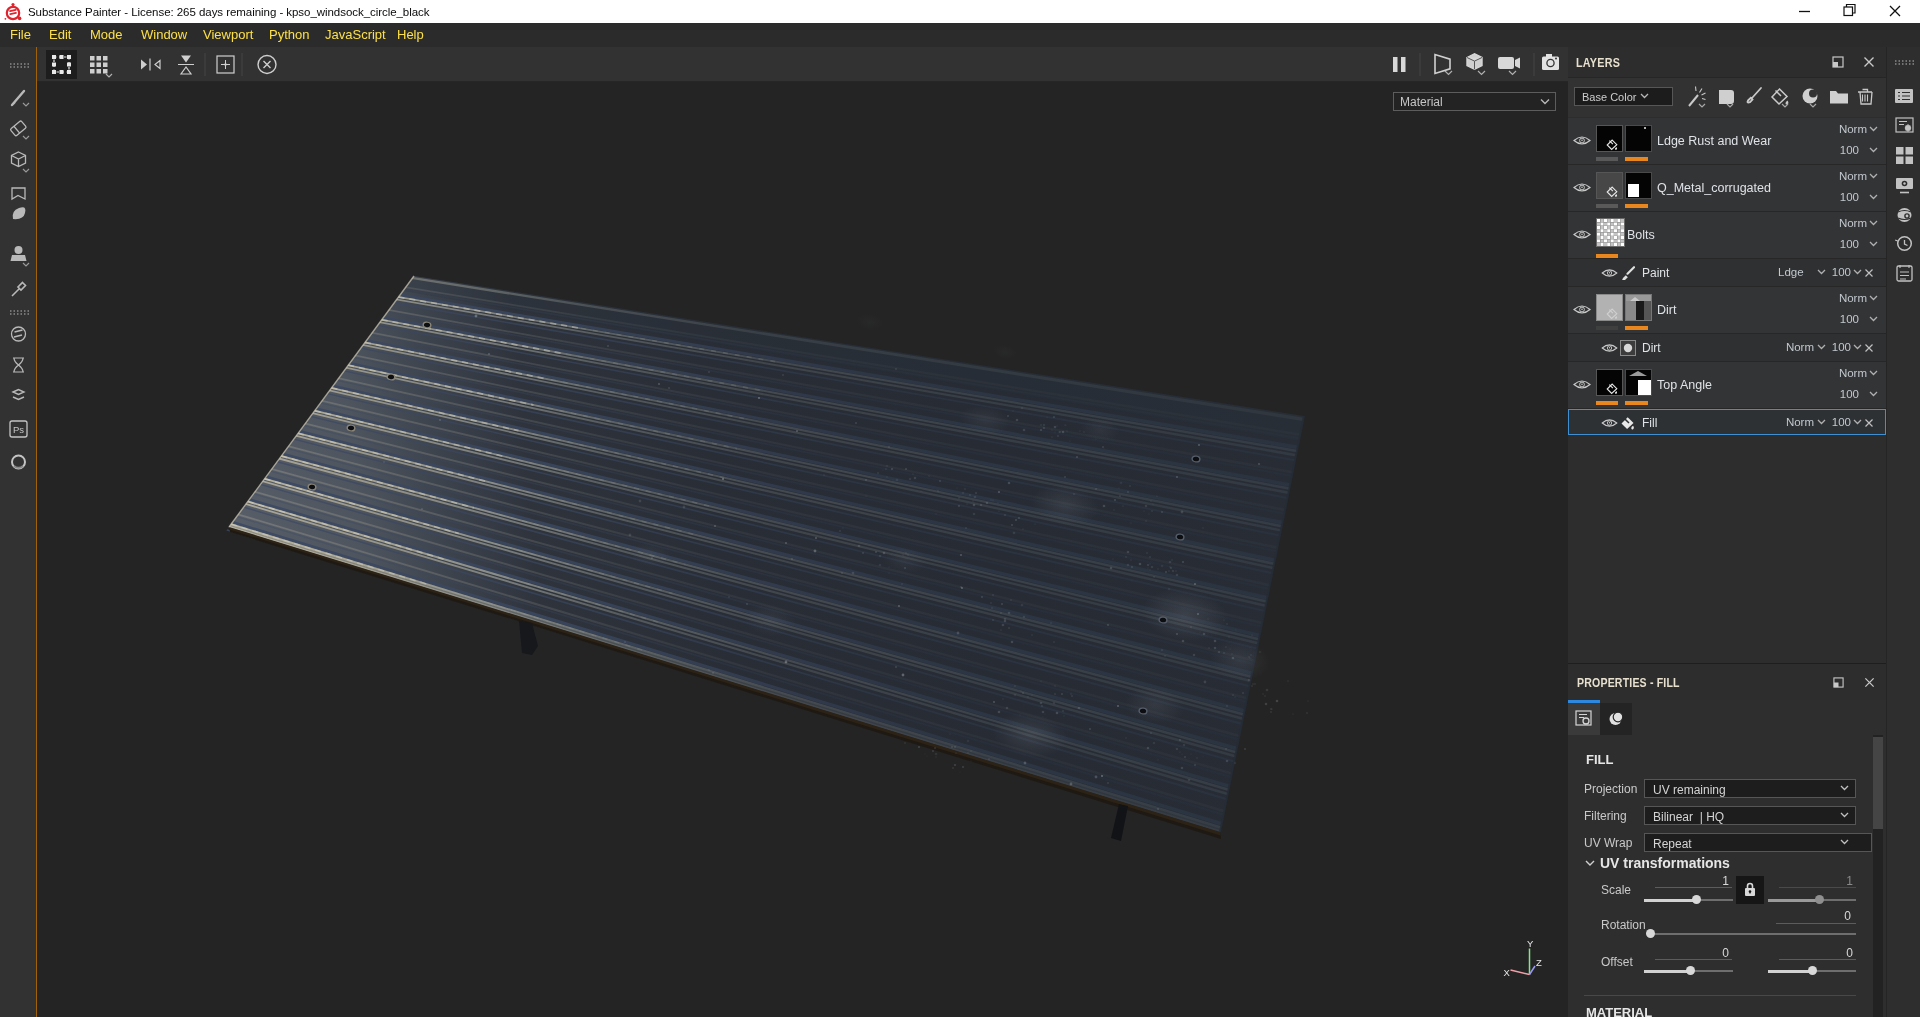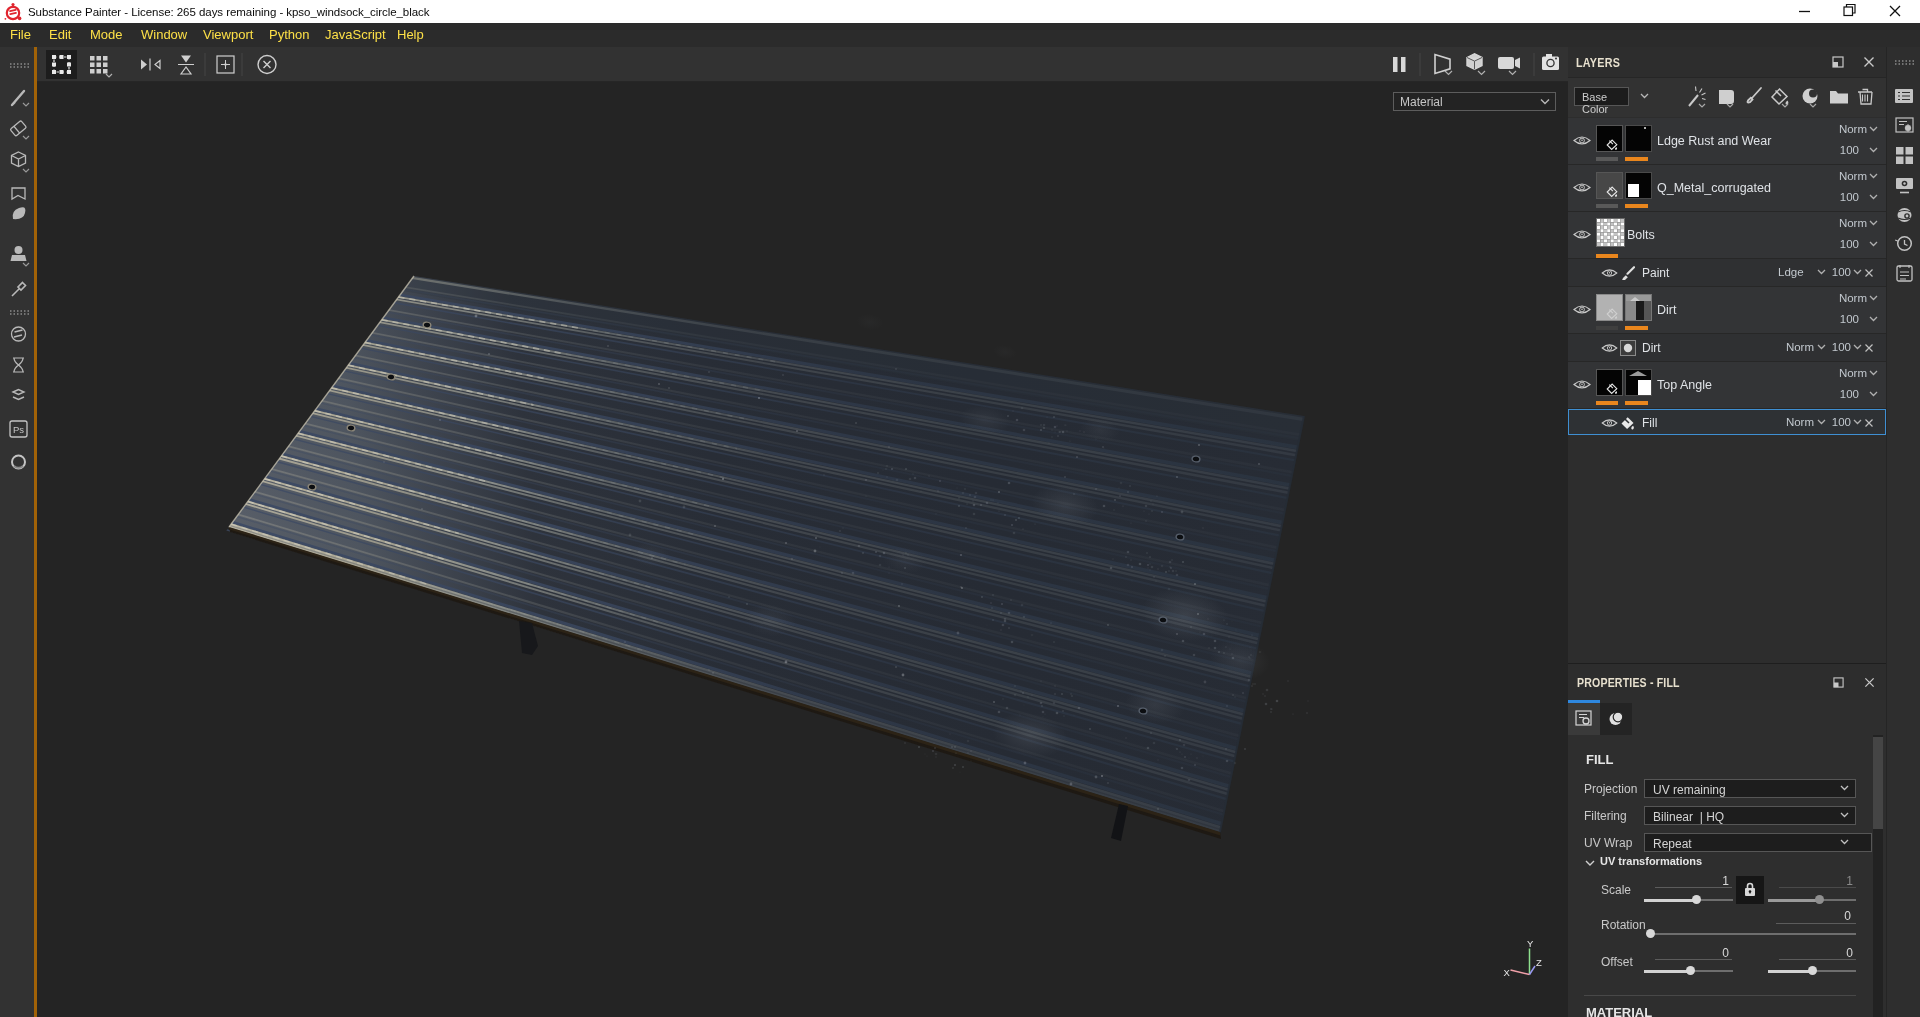--- a/index.html
+++ b/index.html
@@ -3,21 +3,21 @@
 <meta charset="utf-8">
 <style>
 *{margin:0;padding:0;box-sizing:border-box}
 html,body{width:1920px;height:1017px;overflow:hidden;background:#242424;font-family:"Liberation Sans",sans-serif;-webkit-font-smoothing:antialiased}
 .abs{position:absolute}
 #titlebar{position:absolute;left:0;top:0;width:1920px;height:23px;background:#ffffff;color:#000}
 #titletext{position:absolute;left:28px;top:4.5px;font-size:11.5px;line-height:14px;color:#0a0a0a;letter-spacing:-0.05px}
 #menubar{position:absolute;left:0;top:23px;width:1920px;height:24px;background:#2b2b2b}
 #menubar span{position:absolute;top:4px;font-size:13px;color:#fde047}
 #toolbar{position:absolute;left:37px;top:47px;width:1531px;height:35px;background:#323232;border-bottom:1px solid #262626}
-#sidebar{position:absolute;left:0;top:47px;width:37px;height:970px;background:#323232;border-right:3px solid #a16207}
+#sidebar{position:absolute;left:0;top:47px;width:37px;height:970px;background:#323232;border-right:1px solid #a16207}
 #viewport{position:absolute;left:37px;top:83px;width:1530px;height:934px;background:#242424}
 #rpanel{position:absolute;left:1568px;top:47px;width:318px;height:970px;background:#2d2d2d}
 #rstrip{position:absolute;left:1886px;top:47px;width:34px;height:970px;background:#2e2e2e;border-left:1px solid #252525}
 .lrow{position:absolute;left:0;width:318px;background:#333436;border-bottom:1px solid #272727}
 .srow{position:absolute;left:0;width:318px;background:#2f3032;border-bottom:1px solid #272727}
 .lname{position:absolute;font-size:12.5px;color:#dfe2e6}
 .norm{position:absolute;font-size:11.5px;color:#c2c8ce}
 .thumb{position:absolute;width:27px;height:27px;border:1px solid #565656;background:#040404}
 .cbar{position:absolute;height:4px}
 .ddbox{position:absolute;background:#1d1d1d;border:1px solid #565656;color:#d4d4d4;font-size:12px}
@@ -725,21 +725,21 @@
 <div class="abs" style="left:0;top:0;width:318px;height:31px;background:#2d2d2d;border-bottom:1px solid #262626"></div>
 <div class="abs" style="left:8px;top:9px;font-size:12.5px;font-weight:bold;color:#e7e0ce;letter-spacing:0.3px;transform:scale(0.86,1);transform-origin:0 0">LAYERS</div>
 <svg class="abs" style="left:264px;top:9px" width="12" height="12" viewBox="0 0 12 12">
       <rect x="1" y="1" width="10" height="10" fill="none" stroke="#c9c9c9" stroke-width="1.2"></rect>
       <path d="M1 6 h5 v5 h-5 z" fill="#c9c9c9"></path>
     </svg>
 <svg class="abs" style="left:295px;top:9px" width="12" height="12" viewBox="0 0 12 12">
       <path d="M1.5 1.5 L10.5 10.5 M10.5 1.5 L1.5 10.5" stroke="#c9c9c9" stroke-width="1.4"></path>
     </svg>
 <div class="abs" style="left:0;top:31px;width:318px;height:39px;background:#323232"></div>
-<div class="ddbox" style="left:6px;top:40px;width:55px;height:19px;background:#1c1c1c">
+<div class="ddbox" style="left:6px;top:40px;width:99px;height:19px;background:#1c1c1c">
       <span style="position:absolute;left:7px;top:2.5px;font-size:11px;color:#cdcdcd">Base Color</span>
     </div>
 <svg class="abs" style="left:72px;top:46px" width="9" height="6" viewBox="0 0 9 6">
       <path d="M1 1 l3.5 3.5 L8 1" stroke="#b8b8b8" stroke-width="1.3" fill="none"></path>
     </svg>
 <svg class="abs" style="left:118px;top:38px" width="190" height="24" viewBox="0 0 190 24" fill="none" stroke="#c9c9c9" stroke-width="1.4">
       <path d="M3 21 L12 10" stroke-width="2"></path>
       <path d="M13.5 7.5 l2.5 -4 M15.5 10 l4 -2 M10 6 l-0.5 -4.5 M16 13.5 l3.5 1" stroke-width="1.1"></path>
       <path d="M13 19 l3 3 l3 -3" stroke="#a8a8a8" stroke-width="1.2"></path>
       <path d="M33 5 h12 a3 3 0 0 1 3 3 v8 a3 3 0 0 1 -3 3 h-12 z M33 5 v14" fill="#cfcfcf" stroke="none"></path>
@@ -1051,21 +1051,21 @@
 <div class="plabel" style="left:16px;top:789px">UV Wrap</div>
 <div class="ddbox" style="left:76px;top:786px;width:228px;height:19px">
       <span style="position:absolute;left:8px;top:2.5px">Repeat</span>
     </div>
 <svg class="abs" style="left:272px;top:792px" width="9" height="6" viewBox="0 0 9 6">
       <path d="M1 1 l3.5 3.5 L8 1" stroke="#c0c0c0" stroke-width="1.3" fill="none"></path>
     </svg>
 <svg class="abs" style="left:17px;top:813px" width="10" height="7" viewBox="0 0 10 7">
       <path d="M1 1 l4 4 l4 -4" stroke="#d0d0d0" stroke-width="1.4" fill="none"></path>
     </svg>
-<div class="abs" style="left:32px;top:808px;font-size:11px;font-weight:bold;color:#e6e6e6">UV transformations</div>
+<div class="abs" style="left:32px;top:808px;font-size:14px;font-weight:bold;color:#e6e6e6">UV transformations</div>
 <div class="pnum" style="left:111px;top:827px;width:50px">1</div>
 <div class="uline" style="left:87px;top:840px;width:77px"></div>
 <div class="plabel" style="left:33px;top:836px">Scale</div>
 <div class="track" style="left:76px;top:852px;width:89px"></div>
 <div class="tfill" style="left:76px;top:851.5px;width:52px"></div>
 <div class="knob" style="left:124px;top:848px"></div>
 <div class="abs" style="left:168px;top:829px;width:28px;height:28px;background:#161616"></div>
 <svg class="abs" style="left:176px;top:835px" width="12" height="15" viewBox="0 0 12 15">
       <rect x="1" y="6" width="10" height="8" rx="1" fill="#d8d8d8"></rect>
       <path d="M3.5 6 V4 a2.5 2.5 0 0 1 5 0 V6" fill="none" stroke="#d8d8d8" stroke-width="1.6"></path>

